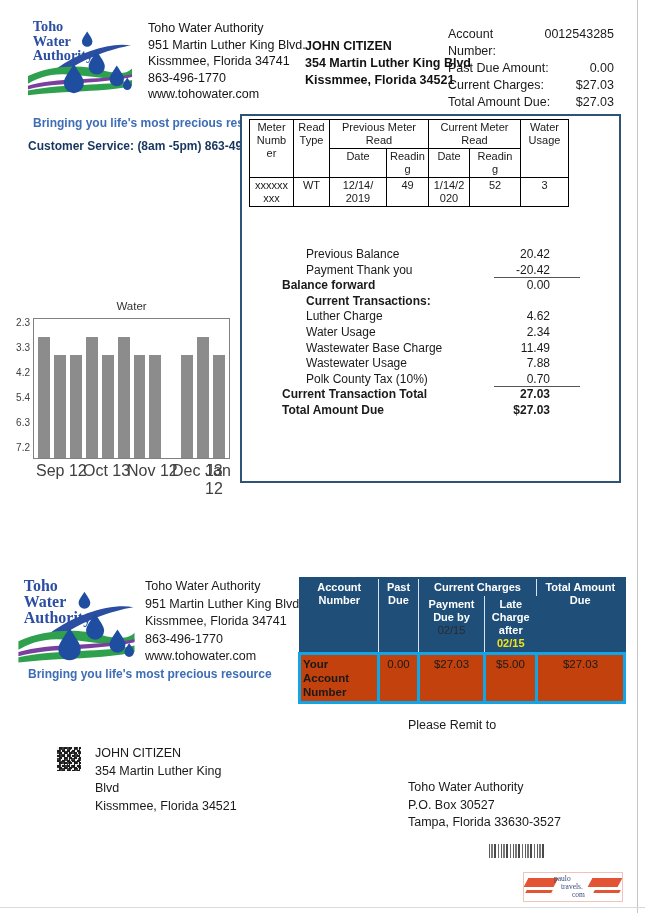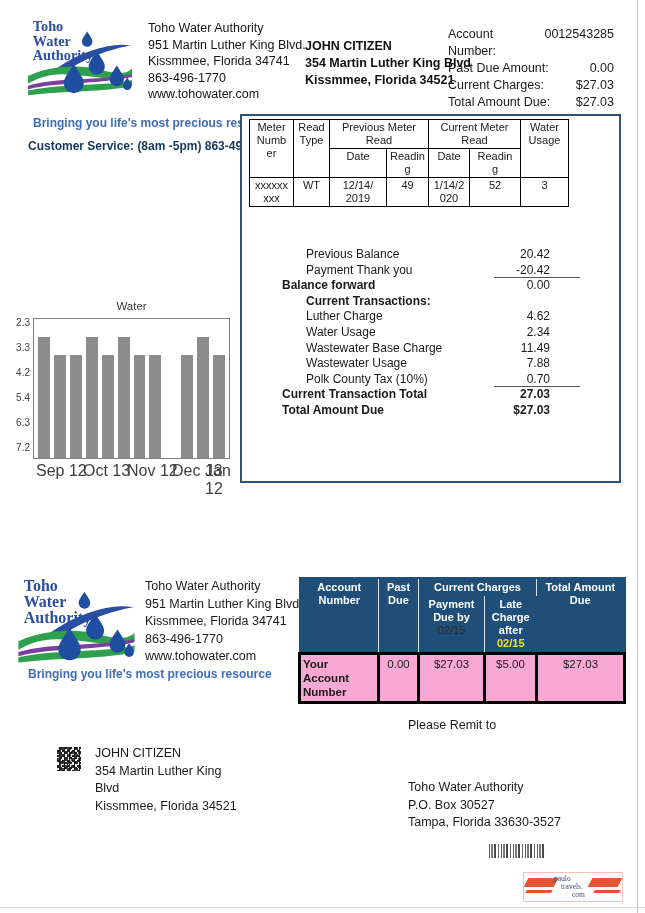--- a/index.html
+++ b/index.html
@@ -58,21 +58,21 @@
   .ytick { position:absolute; left:0; width:18px; text-align:right; font-size:10px; }
   .xtick { position:absolute; top:162px; font-size:16px; }
 
   
   .company-bottom { left:145px; top:578px; font-size:12.5px; line-height:17.5px; }
   .tagline-bottom { left:28px; top:667px; }
 
   .coupon-table { position:absolute; left:298px; top:577px; border-collapse:collapse; table-layout:fixed; font-size:11px; border:2px solid #1F4E79; }
   .coupon-table th { background:#1F4E79; color:#fff; font-weight:bold; vertical-align:top; padding:2px 2px; line-height:13px; white-space:pre-line; border-right:1px solid #d9e2f0; }
   .coupon-table th:last-child { border-right:none; }
-  .coupon-table td { background:#f9a8d4; border:3px solid #000000; font-size:11.5px; text-align:center; vertical-align:top; padding:2px 2px; line-height:14px; white-space:pre-line; }
+  .coupon-table td { background:#c2410c; border:3px solid #0ea5e9; font-size:11.5px; text-align:center; vertical-align:top; padding:2px 2px; line-height:14px; white-space:pre-line; }
   .coupon-table td.acct { font-weight:bold; text-align:left; }
   .cc-acct{width:79px}.cc-past{width:40px}.cc-amt{width:66px}.cc-late{width:52px}.cc-total{width:88px}
   .date-dark { color:#2b2b2b; font-weight:normal; }
   .date-yellow { color:#F2E31B; font-weight:bold; }
 
   
   .qr { left:57px; top:747px; width:24px; height:24px;
         background-image:repeating-conic-gradient(#1c1c1c 0% 25%, transparent 0% 50%),
                          repeating-conic-gradient(#3a3a3a 0% 25%, #efefef 0% 50%);
         background-size:5px 5px, 7px 7px; }

